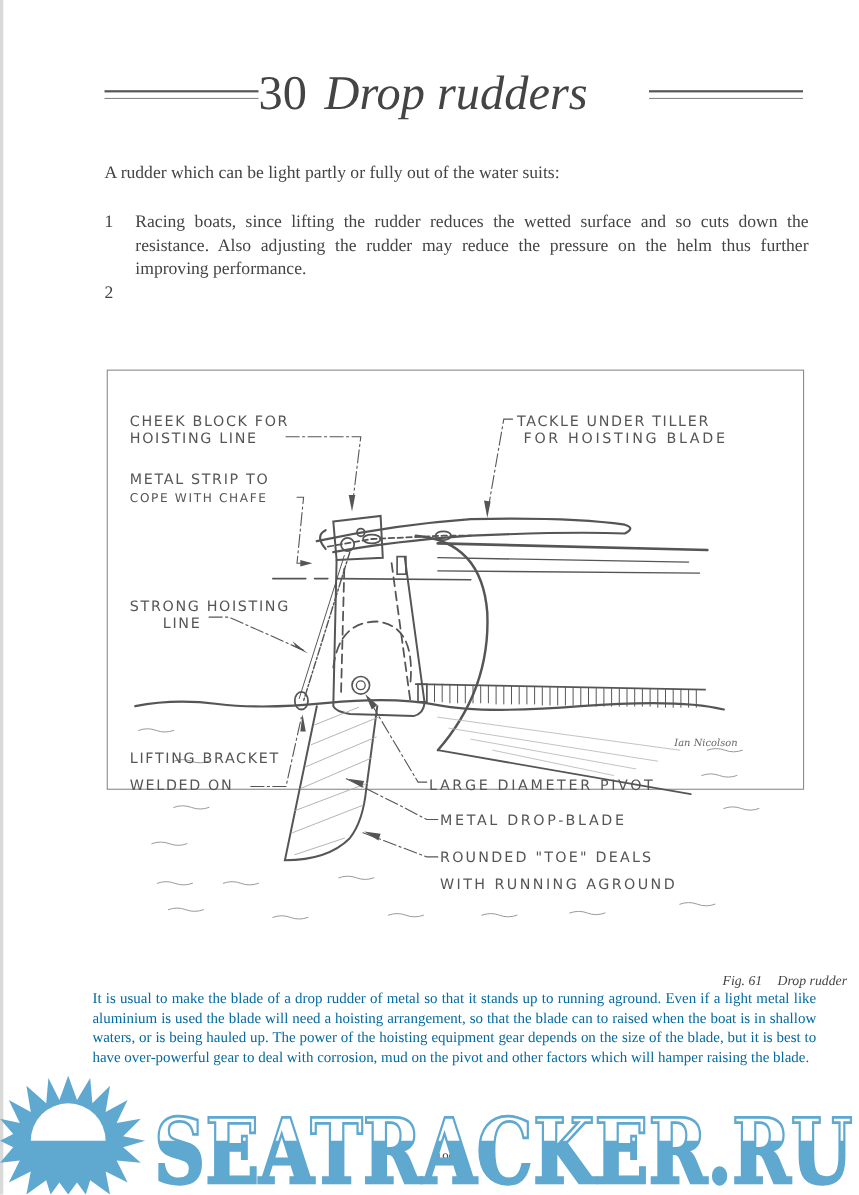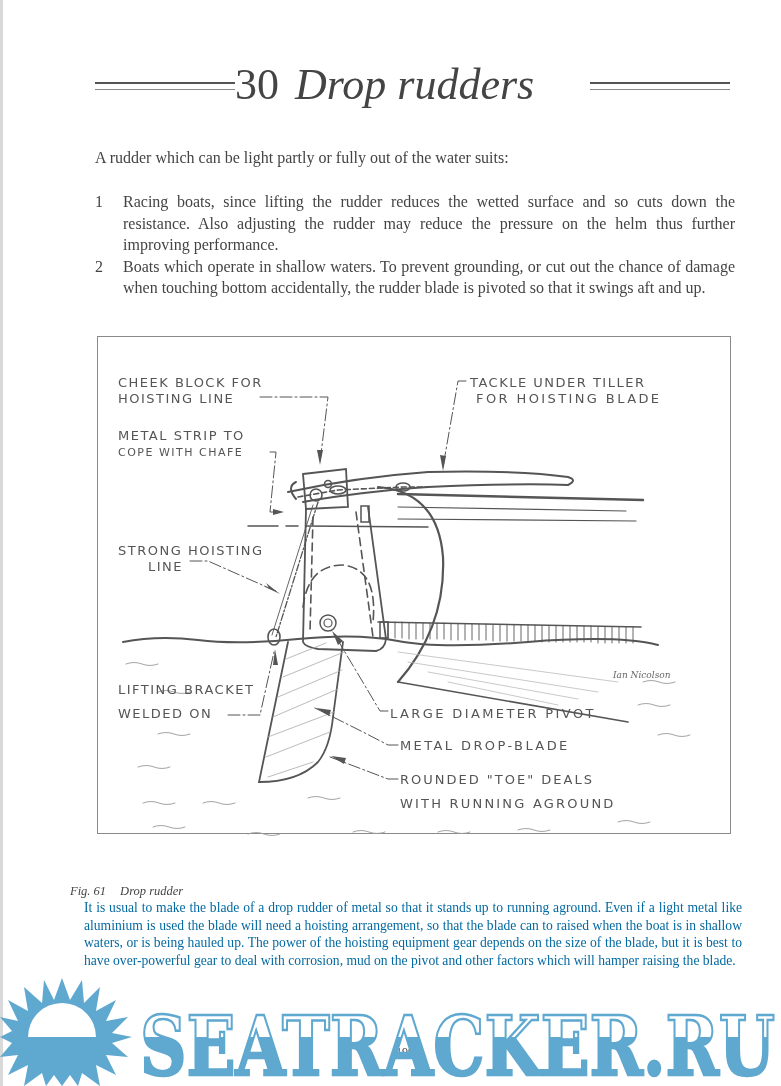--- a/index.html
+++ b/index.html
@@ -17,26 +17,26 @@
   .chapter-title .ttl { font-style: italic; }
 
   .intro { position: absolute; left: 95px; top: 147px; width: 640px;
            font-family: "Liberation Serif", serif; font-size: 16px; line-height: 22px; color: #444; }
 
   .list { position: absolute; left: 95px; top: 191px; width: 640px;
           font-family: "Liberation Serif", serif; font-size: 16px; line-height: 21.5px; color: #444; }
   .list-item { position: relative; padding-left: 28px; text-align: justify; }
   .list-item .n { position: absolute; left: 0; top: 0; }
 
-  .figure { position: absolute; left: 97px; top: 336px; width: 634px; height: 498px;
+  .figure { position: absolute; left: 97px; top: 336px; width: 634px; height: 382px;
             border: 1px solid #8a8a8a; box-sizing: border-box; }
   .figure svg { position: absolute; left: 0; top: 0; }
   .lbl { font-family: "DejaVu Sans", sans-serif; font-size: 13px; fill: #555; letter-spacing: 1.5px; }
 
-  .caption { position: absolute; left: 70px; top: 884px; width: 700px; text-align: left;
+  .caption { position: absolute; left: 70px; top: 884px; width: 700px; text-align: right;
              font-family: "Liberation Serif", serif; font-style: italic; font-size: 12.5px; color: #444; }
   .caption .fig { margin-right: 14px; }
 
   .body-para { position: absolute; left: 84px; top: 899px; width: 658px;
                font-family: "Liberation Serif", serif; font-size: 13.6px; line-height: 17.6px;
                color: #0369a1; text-align: justify; }
 
   .page-number { position: absolute; left: 396px; top: 1008px; font-family: "Liberation Serif", serif;
                  font-size: 12px; color: #444; margin-top: 37px; }
 
@@ -58,21 +58,20 @@
 
 <p class="intro" style="margin:0">A rudder which can be light partly or fully out of the water suits:</p>
 
 <div class="list">
   <div class="list-item">
     <span class="n">1</span>
     <span>Racing boats, since lifting the rudder reduces the wetted surface and so cuts down the resistance. Also adjusting the rudder may reduce the pressure on the helm thus further improving performance.</span>
   </div>
   <div class="list-item">
     <span class="n">2</span>
-    <span>Boats which operate in shallow waters. To prevent grounding, or cut out the chance of damage when touching bottom accidentally, the rudder blade is pivoted so that it swings aft and up.</span>
   </div>
 </div>
 
 <div class="figure">
   <svg width="632" height="528" viewBox="0 0 632 528">
     <g stroke="#555" fill="none" stroke-width="1.6" stroke-linecap="round">
 
       <path d="M300 157 L545 163" stroke-width="2.5"></path>
       <path d="M300 170 L528 174" stroke-width="1.2"></path>
       <path d="M300 182 L538 184" stroke-width="1.2"></path>

